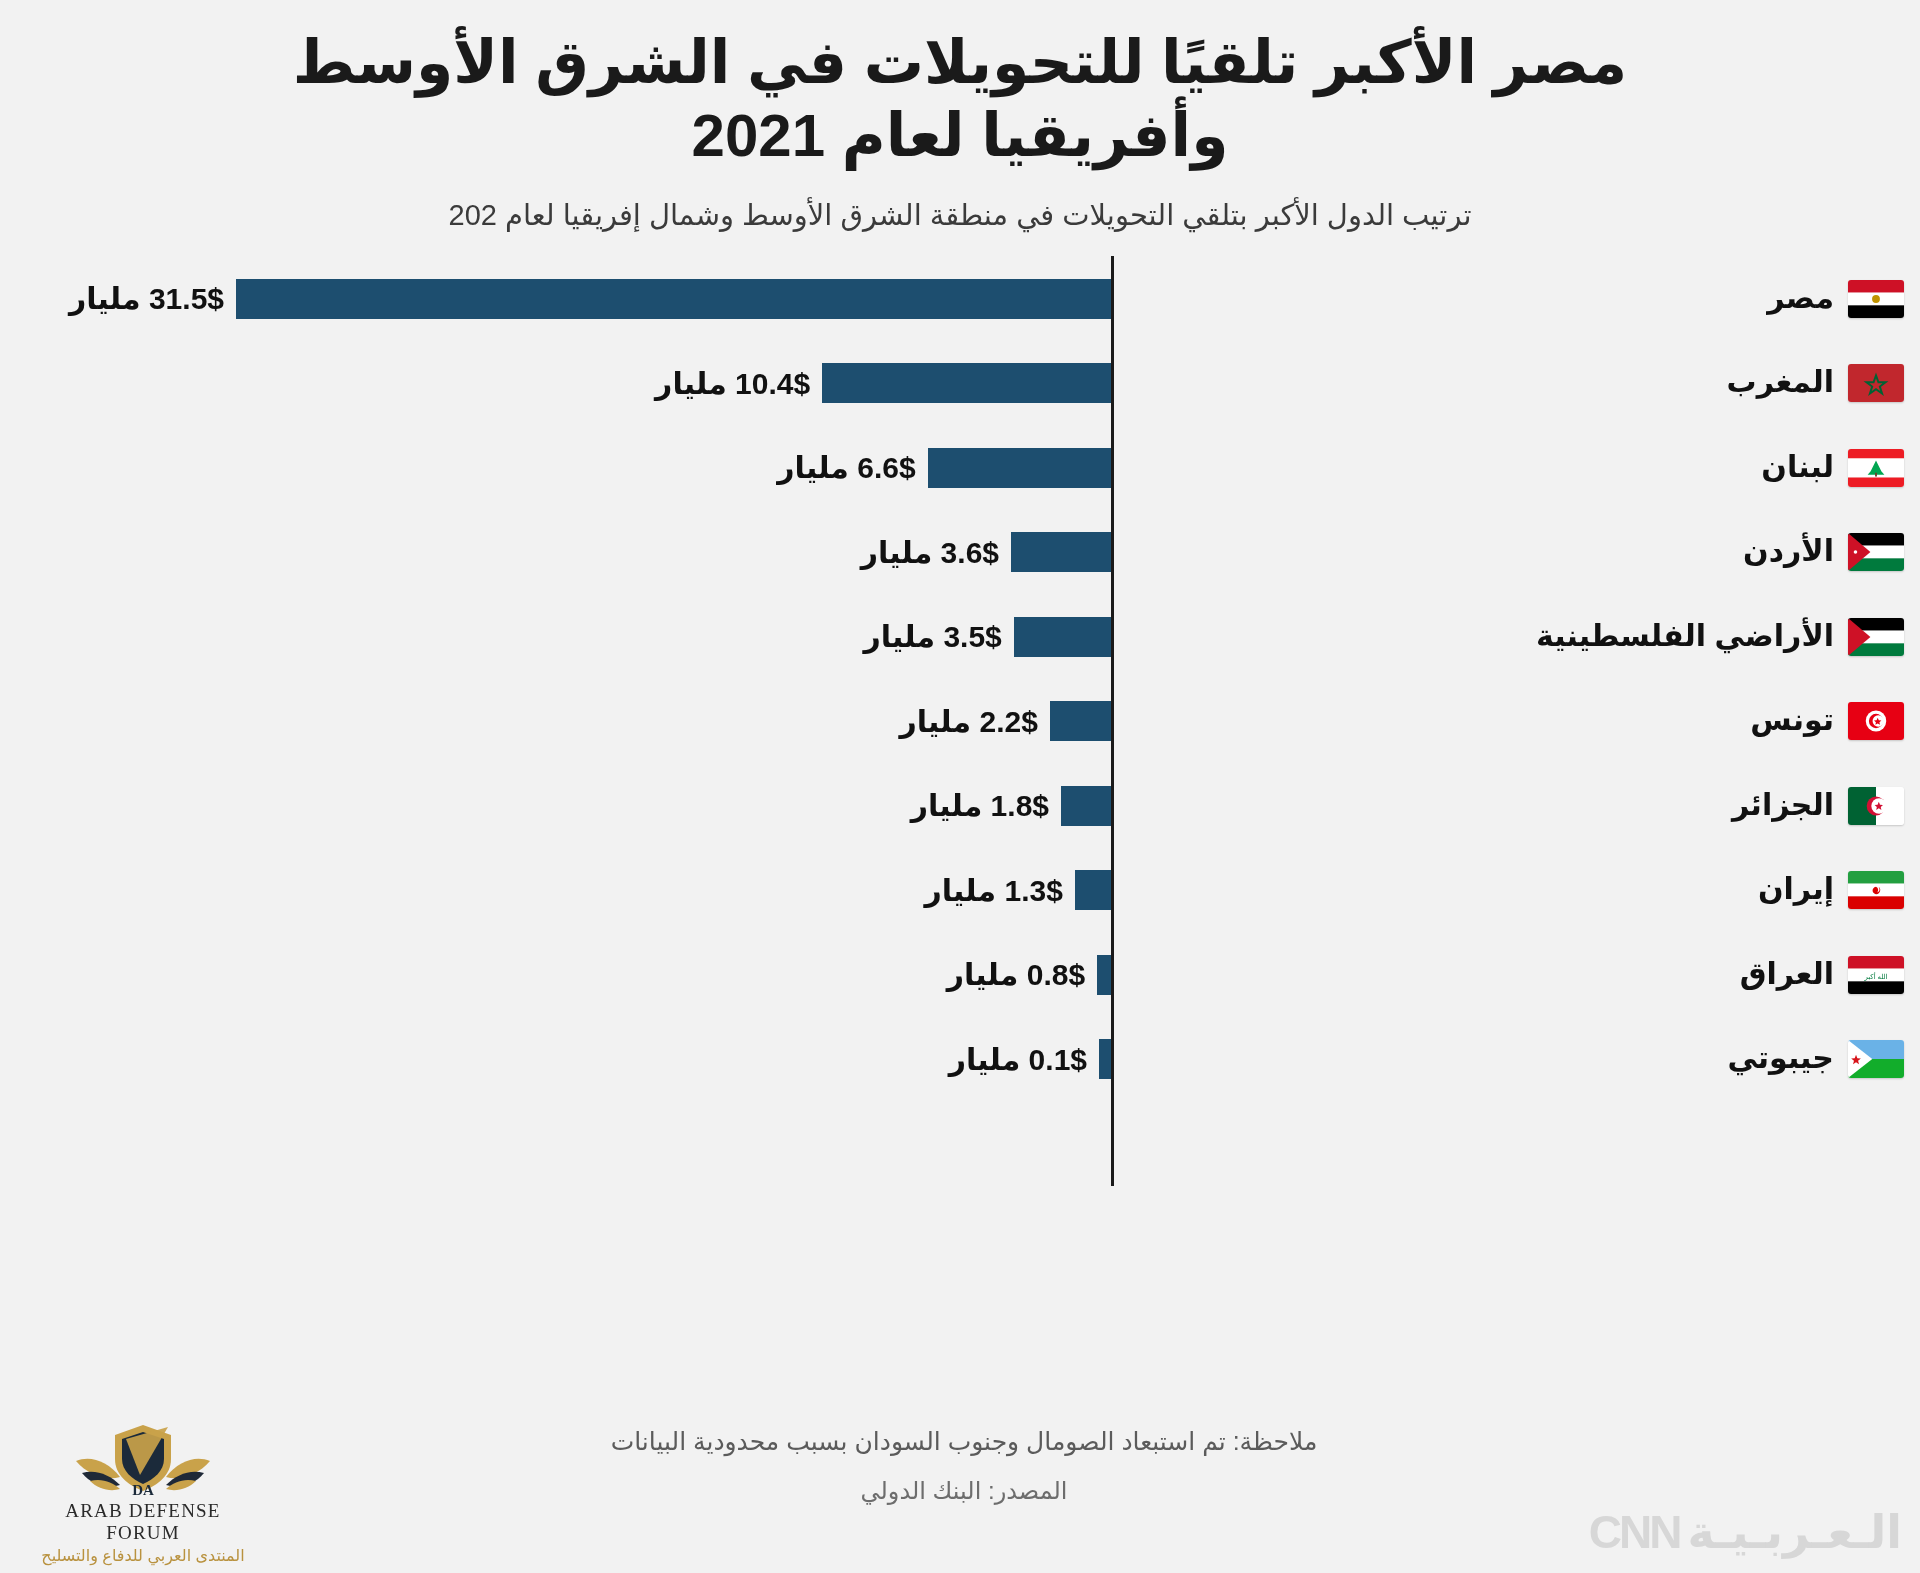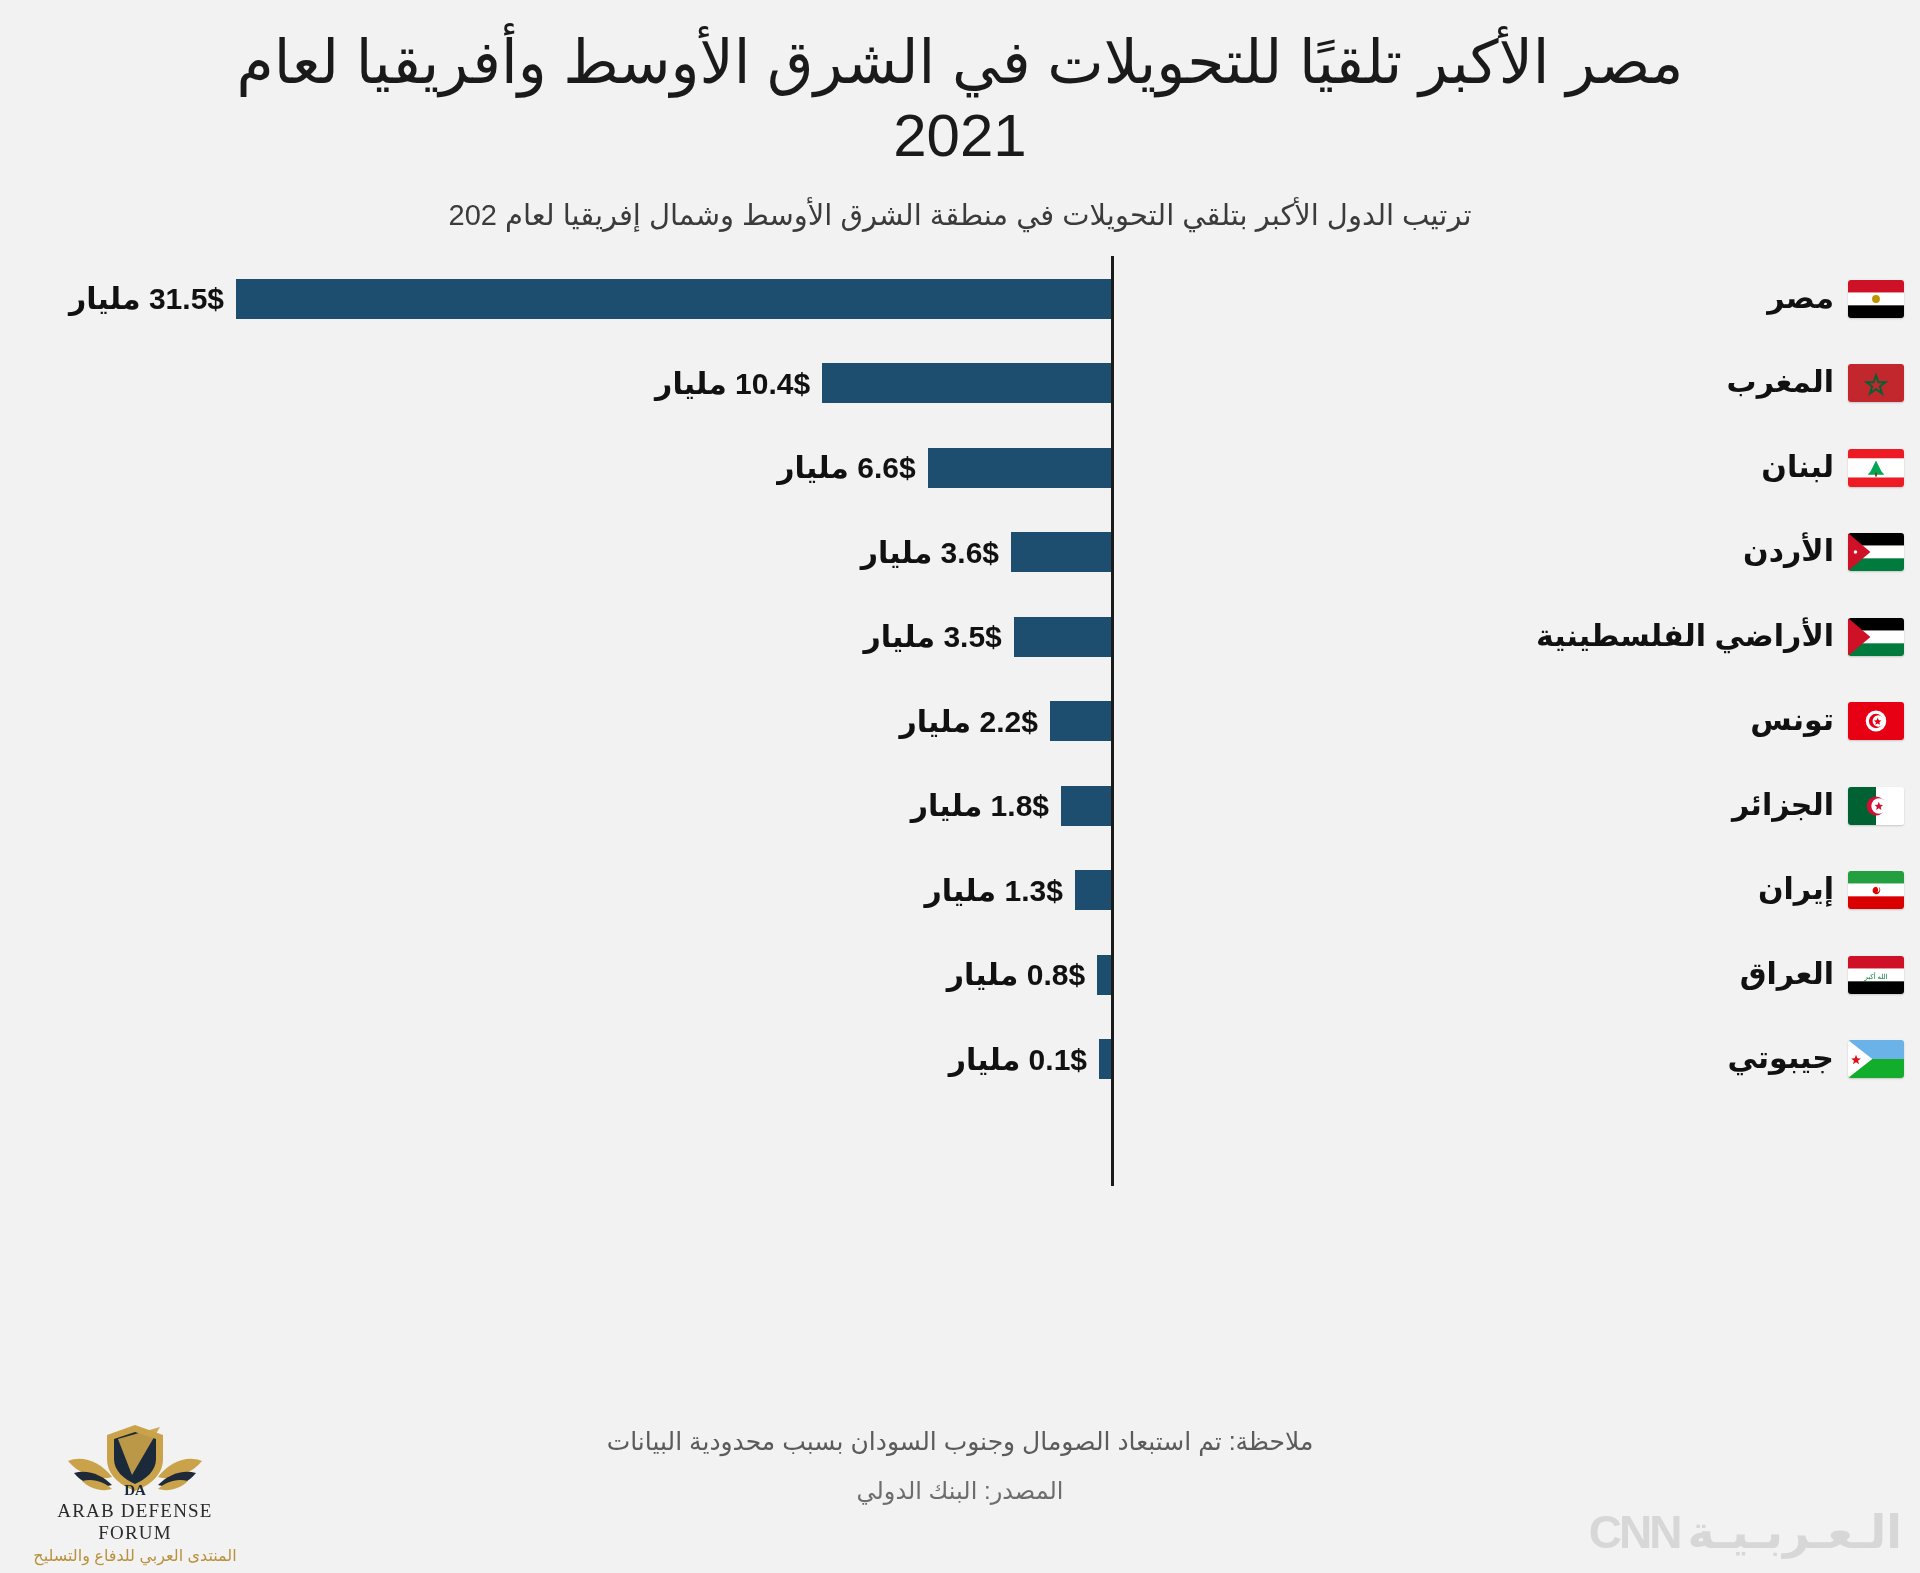--- a/index.html
+++ b/index.html
@@ -44,21 +44,21 @@
     z-index: 2;
   }
 
   
   #header {
     padding-top: 26px;
     text-align: center;
   }
   #chart-title {
     font-size: 60px;
-    font-weight: 400;
+    font-weight: 700;
     color: #1a1a1a;
     line-height: 1.22;
     letter-spacing: 0;
     margin: 0 auto;
     max-width: 1560px;
     direction: rtl;
   }
   #chart-subtitle {
     margin-top: 26px;
     font-size: 29px;
@@ -143,21 +143,21 @@
     font-weight: 700;
     color: #111;
     white-space: nowrap;
     margin-right: 12px;
     direction: rtl;
   }
 
   
   #footer {
     position: absolute;
-    left: 0; right: 0;
+    left: 8px; right: 0;
     bottom: 0;
     height: 170px;
   }
   #note-line {
     position: absolute;
     top: 24px;
     right: 0;
     width: 100%;
     text-align: center;
     font-size: 25px;

